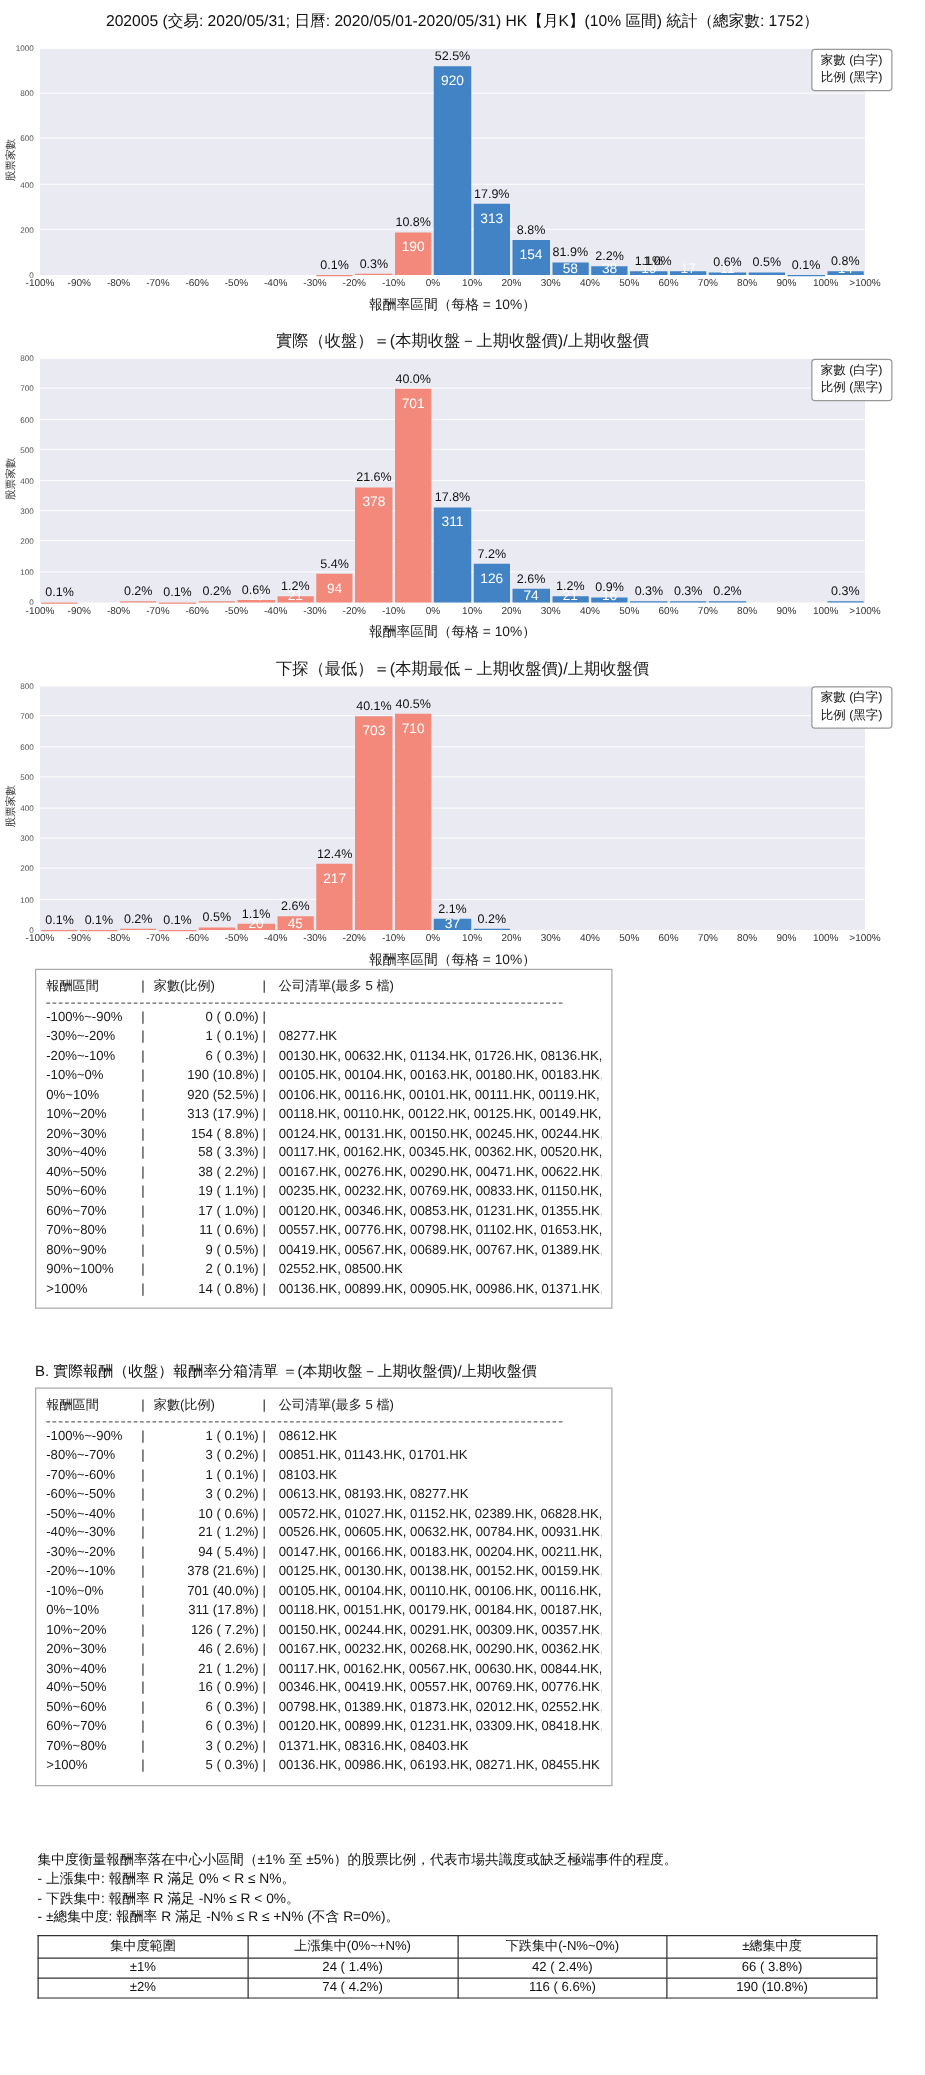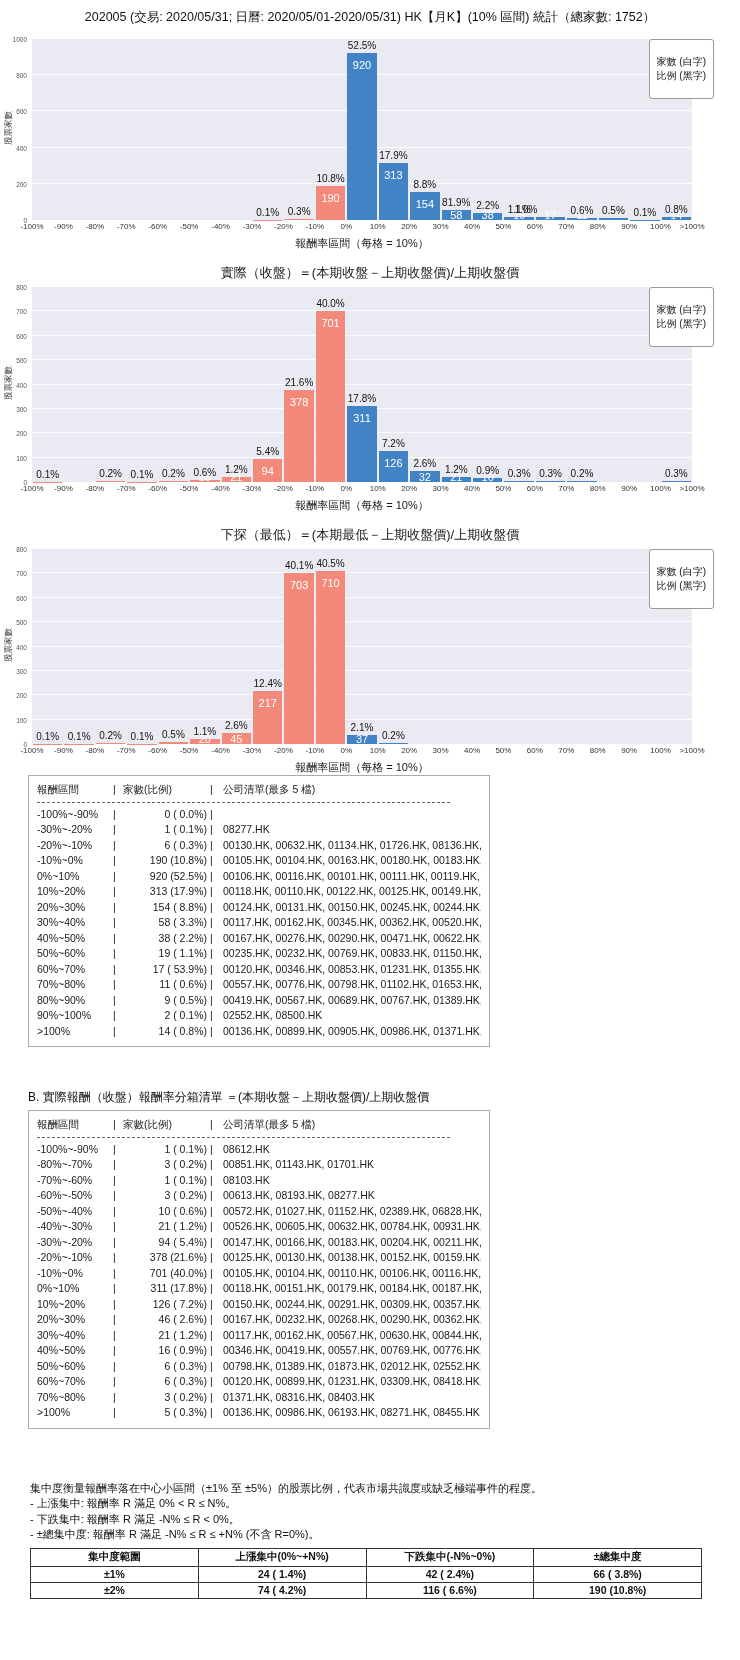--- a/index.html
+++ b/index.html
@@ -11,33 +11,33 @@
   .plot{position:absolute;left:32px;top:0;width:660px;}
   .grid-line{position:absolute;left:0;width:100%;height:1px;background:rgba(255,255,255,0.8);}
   .bar{position:absolute;bottom:0;}
   .pct-label{position:absolute;width:48px;transform:translateX(-50%);text-align:center;font-size:10px;color:#111;white-space:nowrap;}
   .cnt-label{position:absolute;width:48px;transform:translateX(-50%);text-align:center;font-size:11px;color:#fff;white-space:nowrap;}
   .ytick{position:absolute;left:0;width:27px;text-align:right;font-size:6.5px;color:#555;}
   .ylab{position:absolute;left:-31px;width:80px;text-align:center;transform:rotate(-90deg);font-size:8.5px;color:#333;}
   .xticks{position:relative;height:13px;margin-top:2px;}
   .xtick{position:absolute;transform:translateX(-50%);font-size:8px;color:#333;white-space:nowrap;}
   .xlabel{margin-left:32px;width:660px;text-align:center;font-size:11px;color:#1a1a1a;margin-top:1px;}
-  .legend{position:absolute;top:0;right:26px;background:#fff;border:1px solid #999;border-radius:3px;padding:15px 7px;font-size:10px;line-height:14px;color:#111;z-index:5;}
+  .legend{position:absolute;top:0;right:26px;background:#fff;border:1px solid #999;border-radius:3px;padding:2px 7px;font-size:10px;line-height:14px;color:#111;z-index:5;}
   .sec-title{margin:16px 0 4px 28px;font-size:12px;color:#111;}
   .list-box{margin-left:28px;width:444px;border:1px solid #aaa;background:#fff;padding:6px 8px 7px 8px;font-size:10.5px;line-height:15.5px;color:#1a1a1a;}
   .list-row{display:flex;white-space:pre;}
   .c-range{width:76px;flex:none;}
   .c-pipe{width:10px;flex:none;}
   .c-cnt{width:84px;flex:none;text-align:right;}
   .c-cnt.hdr{text-align:left;}
   .c-comp{flex:1;margin-left:6px;overflow:hidden;white-space:nowrap;}
   .dash-sep{border-top:1px dashed #666;width:93%;margin:4px 0;}
   .conc{margin:52px 0 0 30px;font-size:11px;line-height:15.5px;color:#111;}
   .conc-table{width:672px;margin:5px 0 0 30px;border-collapse:collapse;font-size:10.5px;color:#111;}
-  .conc-table th,.conc-table td{border:1px solid #333;text-align:center;padding:1.5px 2px;font-weight:bold;}
+  .conc-table th,.conc-table td{border:1px solid #333;text-align:center;padding:1.5px 2px;font-weight:normal;}
 </style>
 </head>
 <body>
 
 <div class="main-title">202005 (交易: 2020/05/31; 日曆: 2020/05/01-2020/05/31) HK【月K】(10% 區間) 統計（總家數: 1752）</div>
 
 <div id="charts">
     <div class="chart-block">
       <div class="plot-wrap" style="height: 181px;">
         <div class="ylab" style="top: 82.5px;">股票家數</div>
@@ -159,21 +159,21 @@
           <div class="bar" style="left: 283.857px; width: 29.4286px; height: 170.869px; background: rgb(242, 137, 123);"></div>
           <div class="cnt-label" style="left: 298.571px; bottom: 152.869px; color: rgb(255, 255, 255);">701</div>
           <div class="pct-label" style="left: 298.571px; bottom: 172.869px; color: rgb(17, 17, 17);">40.0%</div>
           <div class="bar" style="left: 315.286px; width: 29.4286px; height: 75.8062px; background: rgb(65, 131, 196);"></div>
           <div class="cnt-label" style="left: 330px; bottom: 57.8062px; color: rgb(255, 255, 255);">311</div>
           <div class="pct-label" style="left: 330px; bottom: 77.8062px; color: rgb(17, 17, 17);">17.8%</div>
           <div class="bar" style="left: 346.714px; width: 29.4286px; height: 30.7125px; background: rgb(65, 131, 196);"></div>
           <div class="cnt-label" style="left: 361.429px; bottom: 12.7125px; color: rgb(255, 255, 255);">126</div>
           <div class="pct-label" style="left: 361.429px; bottom: 32.7125px; color: rgb(17, 17, 17);">7.2%</div>
           <div class="bar" style="left: 378.143px; width: 29.4286px; height: 11.2125px; background: rgb(65, 131, 196);"></div>
-          <div class="cnt-label" style="left: 392.857px; bottom: -1px; color: rgb(255, 255, 255);">32</div>
+          <div class="cnt-label" style="left: 392.857px; bottom: -1px; color: rgb(255, 255, 255);">74</div>
           <div class="pct-label" style="left: 392.857px; bottom: 13.2125px; color: rgb(17, 17, 17);">2.6%</div>
           <div class="bar" style="left: 409.571px; width: 29.4286px; height: 5.11875px; background: rgb(65, 131, 196);"></div>
           <div class="cnt-label" style="left: 424.286px; bottom: -1px; color: rgb(255, 255, 255);">21</div>
           <div class="pct-label" style="left: 424.286px; bottom: 7.11875px; color: rgb(17, 17, 17);">1.2%</div>
           <div class="bar" style="left: 441px; width: 29.4286px; height: 3.9px; background: rgb(65, 131, 196);"></div>
           <div class="cnt-label" style="left: 455.714px; bottom: -1px; color: rgb(255, 255, 255);">16</div>
           <div class="pct-label" style="left: 455.714px; bottom: 5.9px; color: rgb(17, 17, 17);">0.9%</div>
           <div class="bar" style="left: 472.429px; width: 29.4286px; height: 1.4625px; background: rgb(65, 131, 196);"></div>
           <div class="pct-label" style="left: 487.143px; bottom: 3.4625px; color: rgb(17, 17, 17);">0.3%</div>
           <div class="bar" style="left: 503.857px; width: 29.4286px; height: 1.4625px; background: rgb(65, 131, 196);"></div>
@@ -316,21 +316,21 @@
       <div class="list-row"><span class="c-range">-100%~-90%</span><span class="c-pipe">|</span><span class="c-cnt">0 ( 0.0%)</span><span class="c-pipe"> |</span><span class="c-comp"></span></div>
       <div class="list-row"><span class="c-range">-30%~-20%</span><span class="c-pipe">|</span><span class="c-cnt">1 ( 0.1%)</span><span class="c-pipe"> |</span><span class="c-comp">08277.HK</span></div>
       <div class="list-row"><span class="c-range">-20%~-10%</span><span class="c-pipe">|</span><span class="c-cnt">6 ( 0.3%)</span><span class="c-pipe"> |</span><span class="c-comp">00130.HK, 00632.HK, 01134.HK, 01726.HK, 08136.HK, ... (共 6 檔)</span></div>
       <div class="list-row"><span class="c-range">-10%~0%</span><span class="c-pipe">|</span><span class="c-cnt">190 (10.8%)</span><span class="c-pipe"> |</span><span class="c-comp">00105.HK, 00104.HK, 00163.HK, 00180.HK, 00183.HK, ... (共 190 檔)</span></div>
       <div class="list-row"><span class="c-range">0%~10%</span><span class="c-pipe">|</span><span class="c-cnt">920 (52.5%)</span><span class="c-pipe"> |</span><span class="c-comp">00106.HK, 00116.HK, 00101.HK, 00111.HK, 00119.HK, ... (共 920 檔)</span></div>
       <div class="list-row"><span class="c-range">10%~20%</span><span class="c-pipe">|</span><span class="c-cnt">313 (17.9%)</span><span class="c-pipe"> |</span><span class="c-comp">00118.HK, 00110.HK, 00122.HK, 00125.HK, 00149.HK, ... (共 313 檔)</span></div>
       <div class="list-row"><span class="c-range">20%~30%</span><span class="c-pipe">|</span><span class="c-cnt">154 ( 8.8%)</span><span class="c-pipe"> |</span><span class="c-comp">00124.HK, 00131.HK, 00150.HK, 00245.HK, 00244.HK, ... (共 154 檔)</span></div>
       <div class="list-row"><span class="c-range">30%~40%</span><span class="c-pipe">|</span><span class="c-cnt">58 ( 3.3%)</span><span class="c-pipe"> |</span><span class="c-comp">00117.HK, 00162.HK, 00345.HK, 00362.HK, 00520.HK, ... (共 58 檔)</span></div>
       <div class="list-row"><span class="c-range">40%~50%</span><span class="c-pipe">|</span><span class="c-cnt">38 ( 2.2%)</span><span class="c-pipe"> |</span><span class="c-comp">00167.HK, 00276.HK, 00290.HK, 00471.HK, 00622.HK, ... (共 38 檔)</span></div>
       <div class="list-row"><span class="c-range">50%~60%</span><span class="c-pipe">|</span><span class="c-cnt">19 ( 1.1%)</span><span class="c-pipe"> |</span><span class="c-comp">00235.HK, 00232.HK, 00769.HK, 00833.HK, 01150.HK, ... (共 19 檔)</span></div>
-      <div class="list-row"><span class="c-range">60%~70%</span><span class="c-pipe">|</span><span class="c-cnt">17 ( 53.9%)</span><span class="c-pipe"> |</span><span class="c-comp">00120.HK, 00346.HK, 00853.HK, 01231.HK, 01355.HK, ... (共 17 檔)</span></div>
+      <div class="list-row"><span class="c-range">60%~70%</span><span class="c-pipe">|</span><span class="c-cnt">17 ( 1.0%)</span><span class="c-pipe"> |</span><span class="c-comp">00120.HK, 00346.HK, 00853.HK, 01231.HK, 01355.HK, ... (共 17 檔)</span></div>
       <div class="list-row"><span class="c-range">70%~80%</span><span class="c-pipe">|</span><span class="c-cnt">11 ( 0.6%)</span><span class="c-pipe"> |</span><span class="c-comp">00557.HK, 00776.HK, 00798.HK, 01102.HK, 01653.HK, ... (共 11 檔)</span></div>
       <div class="list-row"><span class="c-range">80%~90%</span><span class="c-pipe">|</span><span class="c-cnt">9 ( 0.5%)</span><span class="c-pipe"> |</span><span class="c-comp">00419.HK, 00567.HK, 00689.HK, 00767.HK, 01389.HK, ... (共 9 檔)</span></div>
       <div class="list-row"><span class="c-range">90%~100%</span><span class="c-pipe">|</span><span class="c-cnt">2 ( 0.1%)</span><span class="c-pipe"> |</span><span class="c-comp">02552.HK, 08500.HK</span></div>
       <div class="list-row"><span class="c-range">&gt;100%</span><span class="c-pipe">|</span><span class="c-cnt">14 ( 0.8%)</span><span class="c-pipe"> |</span><span class="c-comp">00136.HK, 00899.HK, 00905.HK, 00986.HK, 01371.HK, ... (共 14 檔)</span></div>
     </div>
     <div style="height: 26px;"></div>
     <div class="sec-title">B. 實際報酬（收盤）報酬率分箱清單 ＝(本期收盤－上期收盤價)/上期收盤價</div>
     <div class="list-box" style="margin-bottom: 0px;">
       <div class="list-row"><span class="c-range">報酬區間</span><span class="c-pipe">|</span><span class="c-cnt hdr">家數(比例)</span><span class="c-pipe"> |</span><span class="c-comp">公司清單(最多 5 檔)</span></div>
       <div class="dash-sep"></div>

